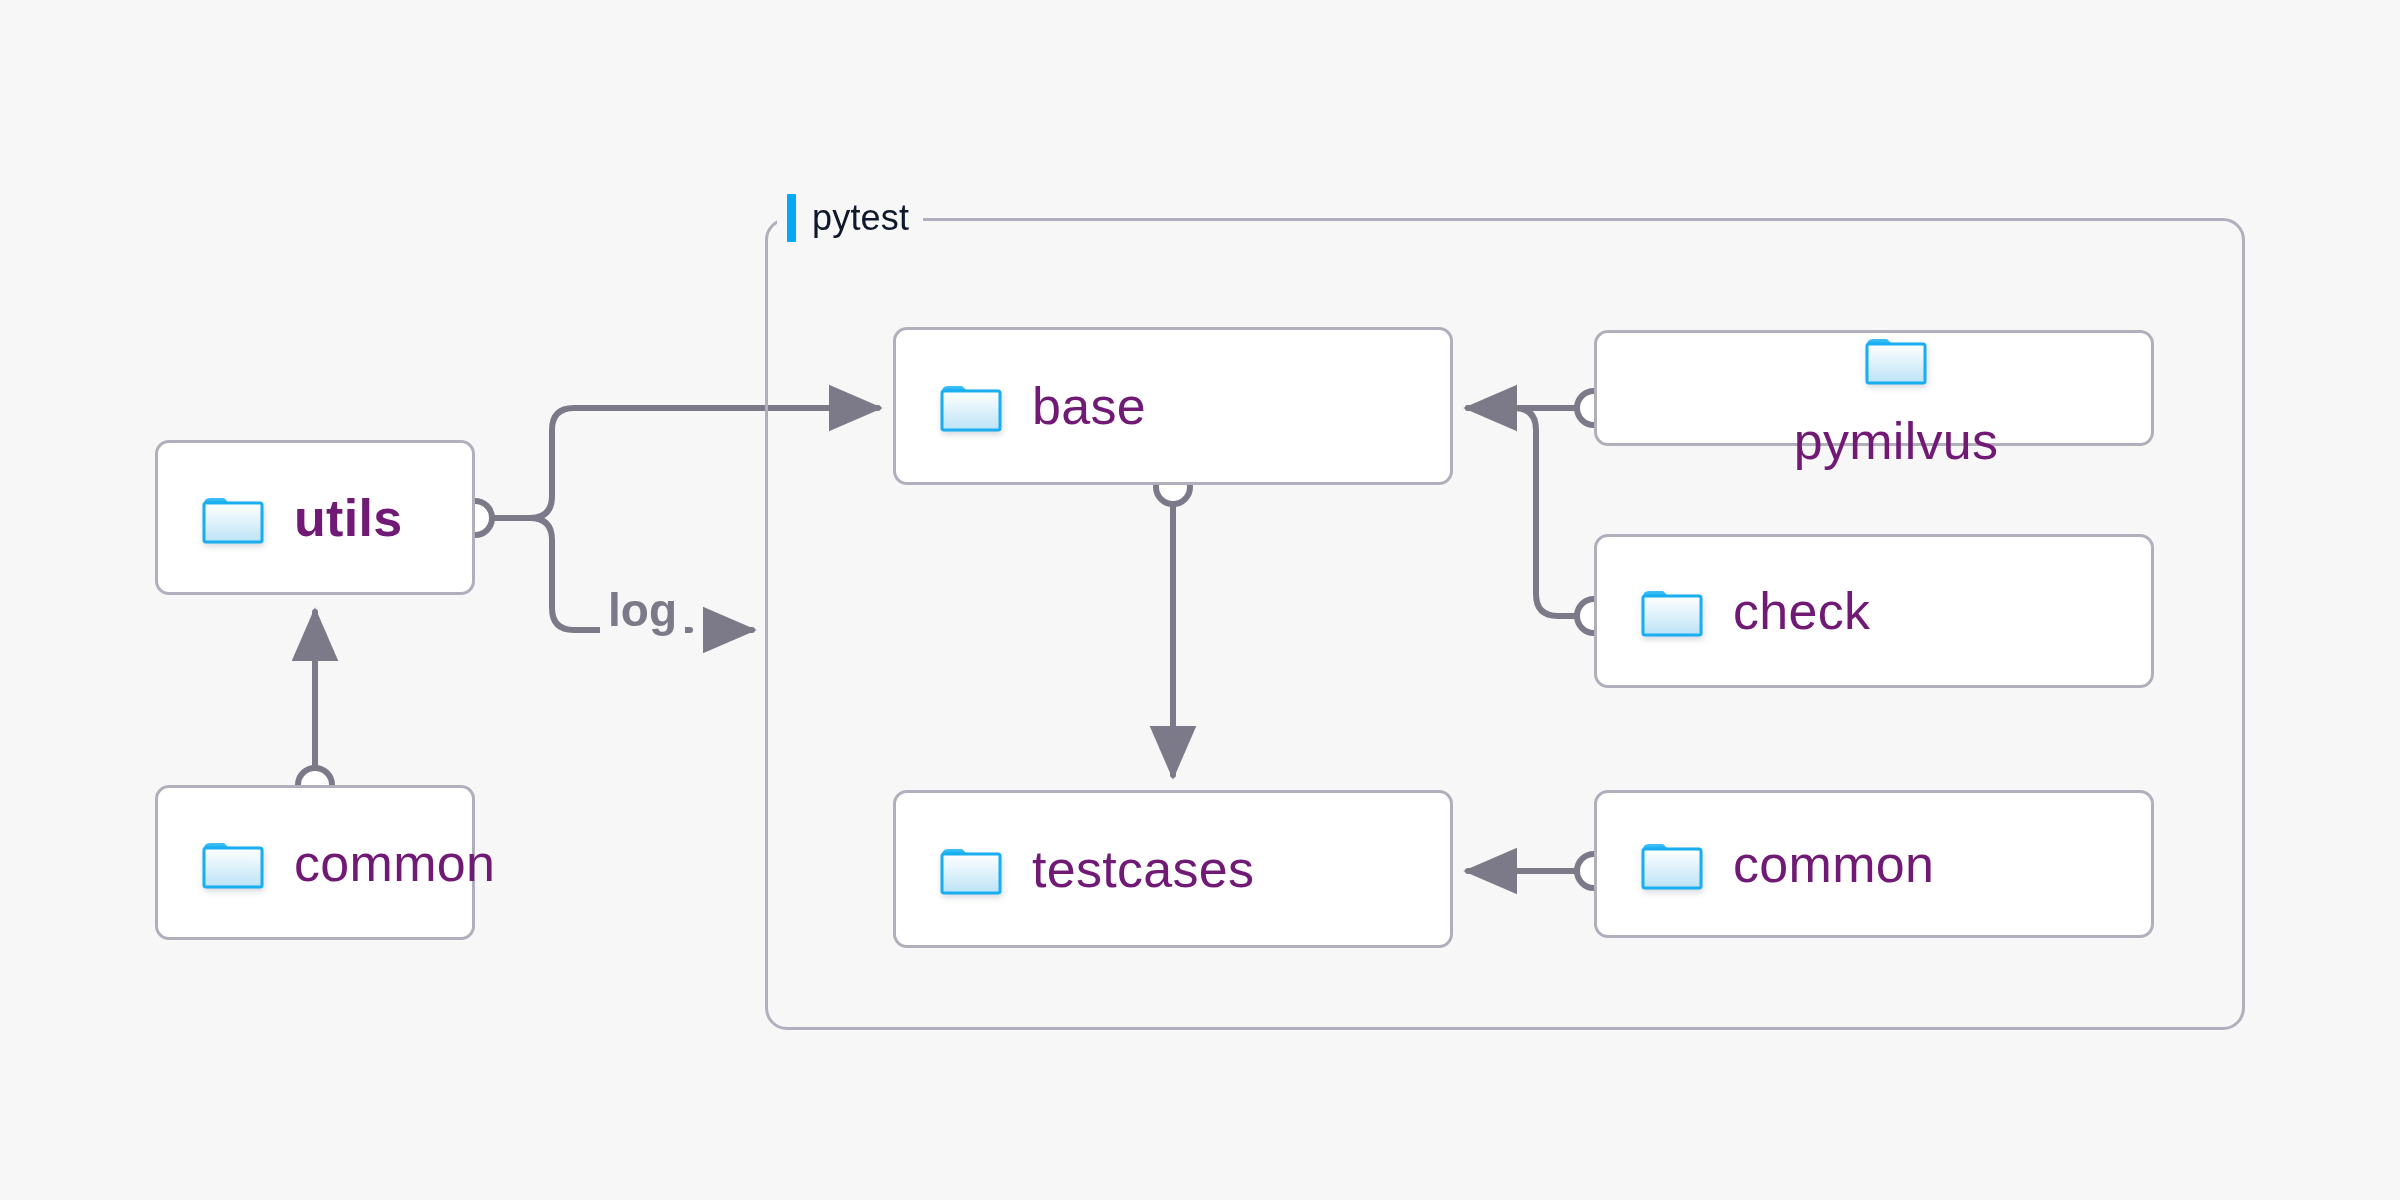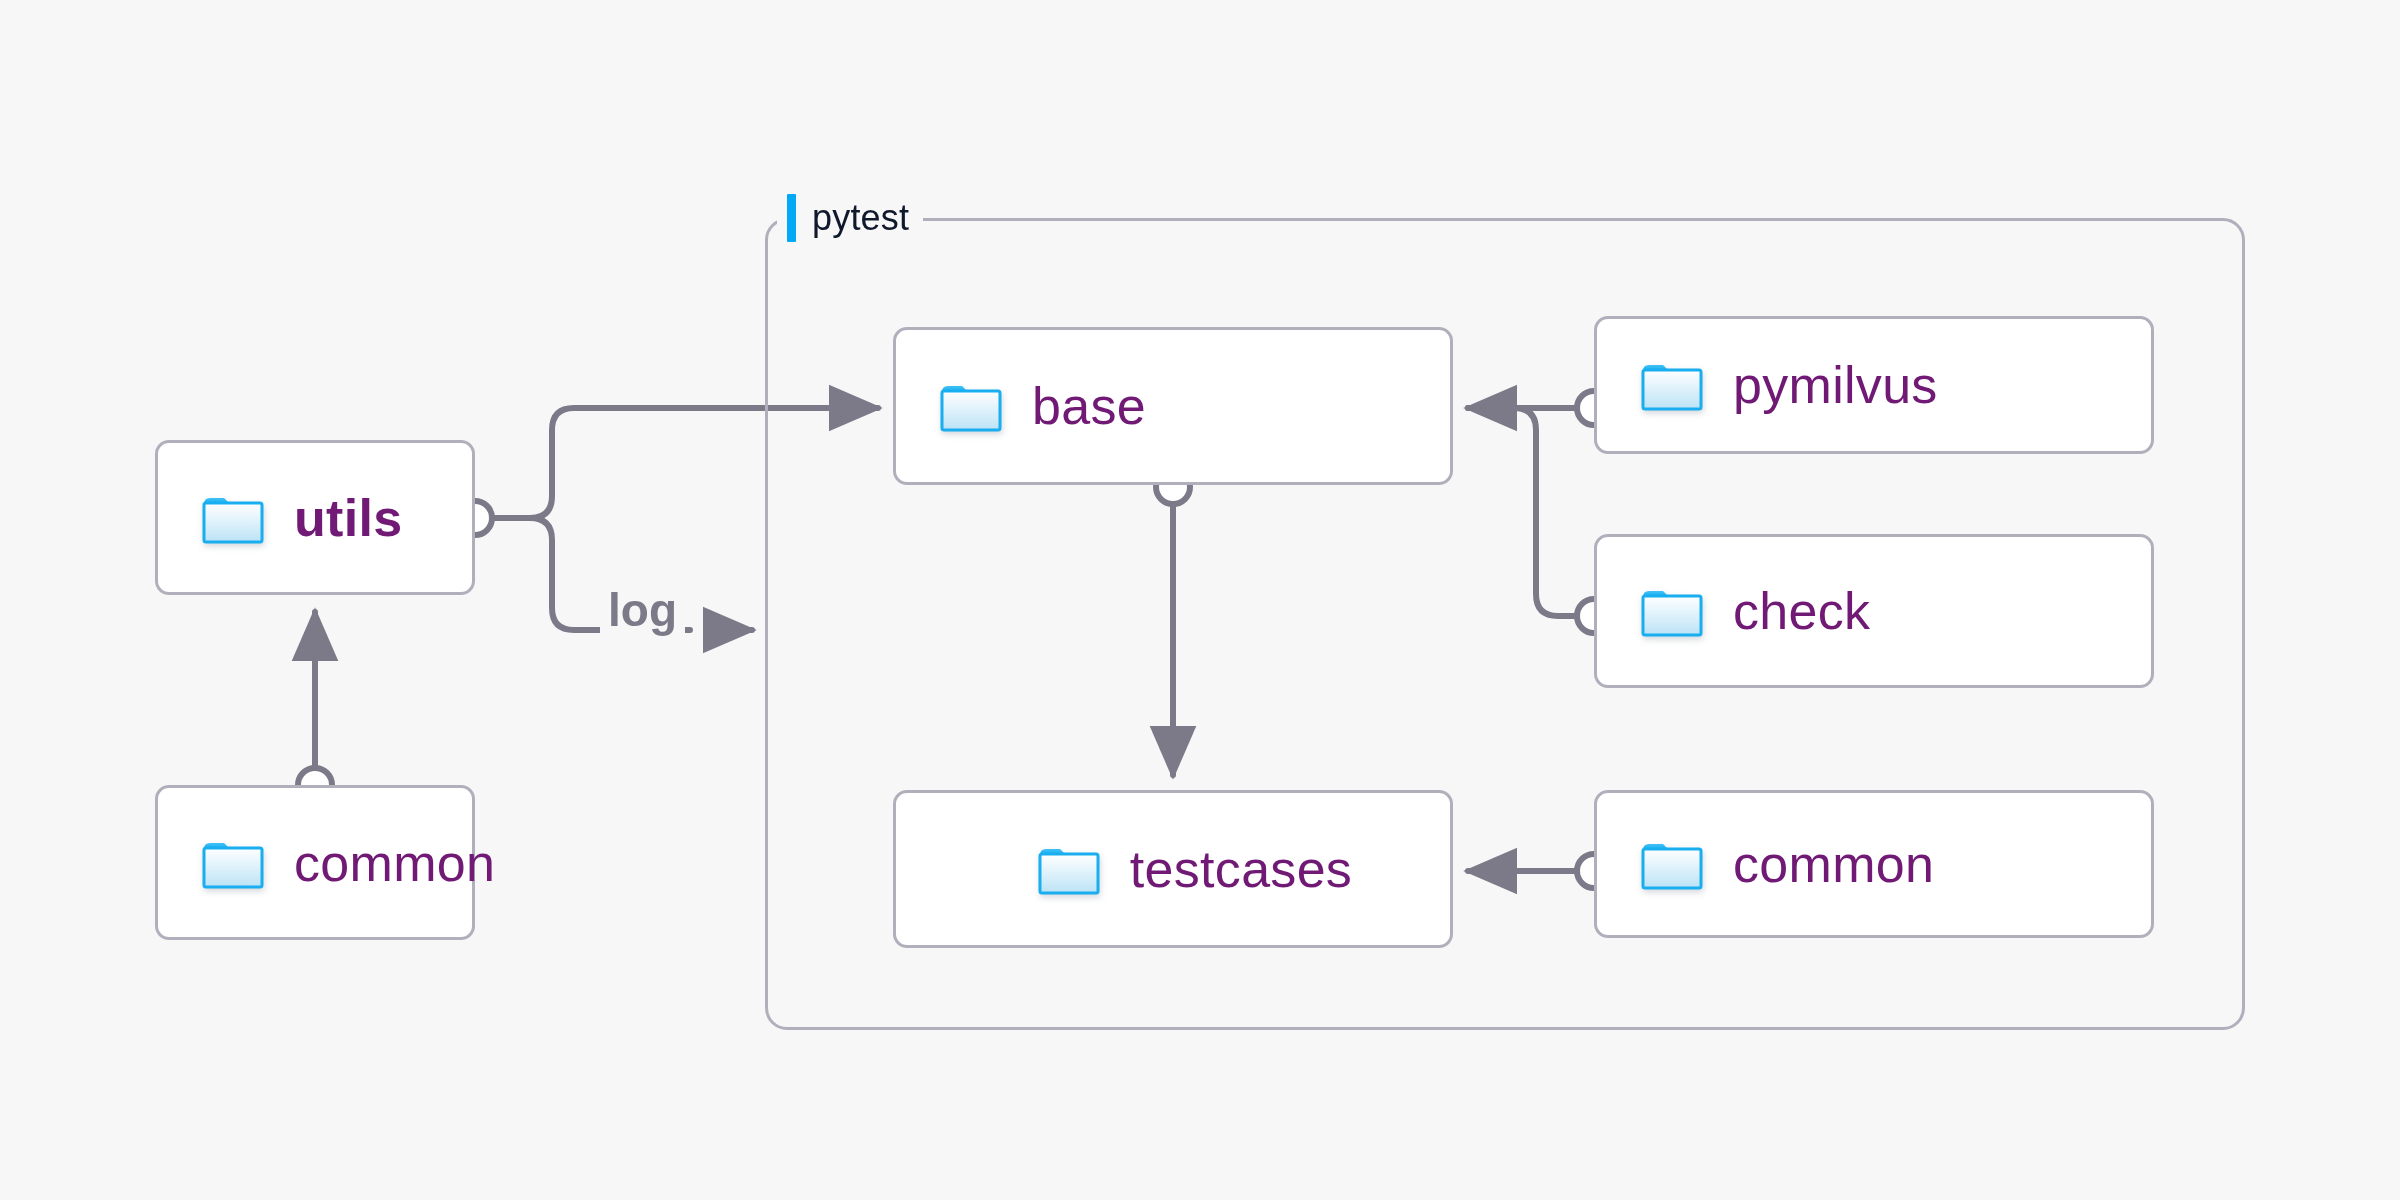--- a/index.html
+++ b/index.html
@@ -174,31 +174,31 @@
   <div class="node" id="node-base" style="left: 893px; top: 327px; width: 560px; height: 158px;">
     <span class="folder-icon">
       <svg viewBox="0 0 62 52" width="62" height="52">
         <path d="M2 12 q0-6 6-6 h14 l6 6 h-20 z" fill="url(#folderTabGrad)"></path>
         <rect x="2" y="11" width="58" height="39" rx="2" ry="2" fill="url(#folderGrad)" stroke="#18AEF0" stroke-width="3"></rect>
       </svg>
     </span>
     <span class="node-label">base</span>
   </div>
 
-  <div class="node" id="node-testcases" style="left: 893px; top: 790px; width: 560px; height: 158px; justify-content: center;">
+  <div class="node" id="node-testcases" style="left: 893px; top: 790px; width: 560px; height: 158px;">
     <span class="folder-icon">
       <svg viewBox="0 0 62 52" width="62" height="52">
         <path d="M2 12 q0-6 6-6 h14 l6 6 h-20 z" fill="url(#folderTabGrad)"></path>
         <rect x="2" y="11" width="58" height="39" rx="2" ry="2" fill="url(#folderGrad)" stroke="#18AEF0" stroke-width="3"></rect>
       </svg>
     </span>
     <span class="node-label">testcases</span>
   </div>
 
-  <div class="node" id="node-pymilvus" style="left: 1594px; top: 316px; width: 560px; height: 138px;">
+  <div class="node" id="node-pymilvus" style="left: 1594px; top: 330px; width: 560px; height: 116px; flex-direction: column;">
     <span class="folder-icon">
       <svg viewBox="0 0 62 52" width="62" height="52">
         <path d="M2 12 q0-6 6-6 h14 l6 6 h-20 z" fill="url(#folderTabGrad)"></path>
         <rect x="2" y="11" width="58" height="39" rx="2" ry="2" fill="url(#folderGrad)" stroke="#18AEF0" stroke-width="3"></rect>
       </svg>
     </span>
     <span class="node-label">pymilvus</span>
   </div>
 
   <div class="node" id="node-check" style="left: 1594px; top: 534px; width: 560px; height: 154px;">

